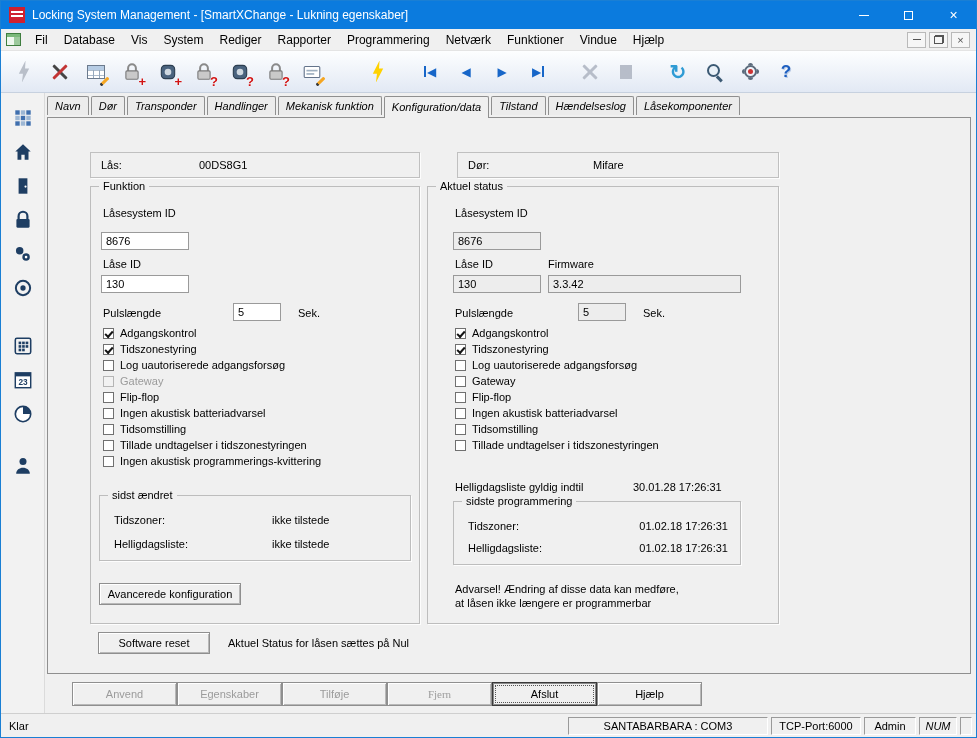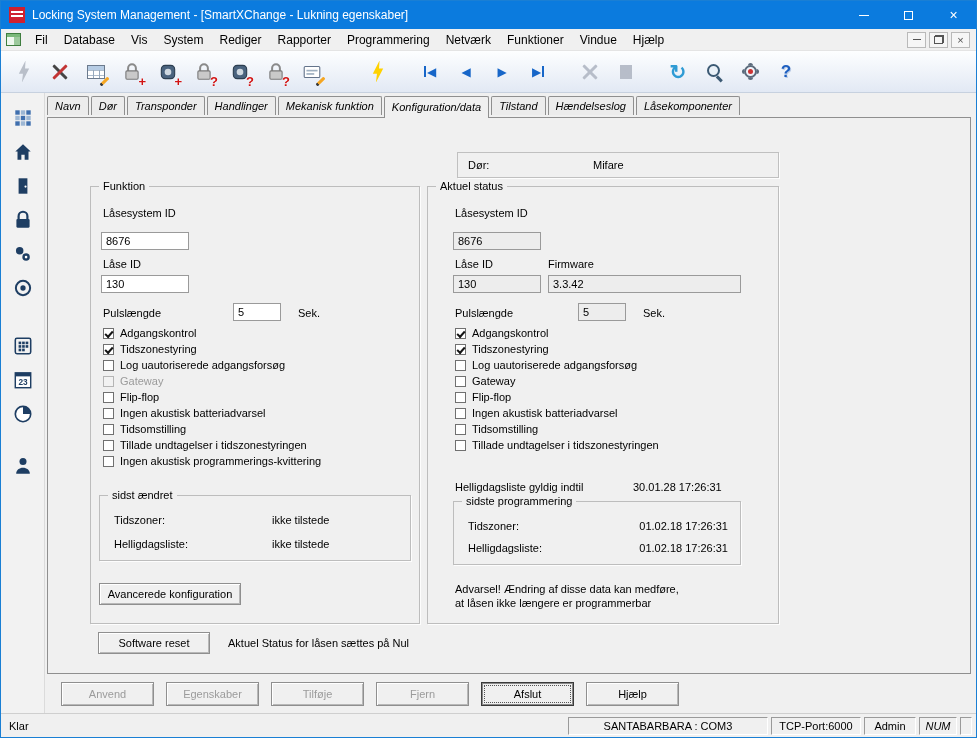--- a/index.html
+++ b/index.html
@@ -83,21 +83,21 @@
   .cbcol{position:absolute;}
   .cbrow{display:flex;align-items:center;height:16px;}
   .cbrow .box{width:11px;height:11px;border:1px solid #707070;background:#fff;margin-right:6px;position:relative;flex:none;}
   .cbrow.checked .box::after{content:"";position:absolute;left:1px;top:2px;width:6px;height:3px;border-left:2px solid #151515;border-bottom:2px solid #151515;transform:rotate(-48deg);}
   .cbrow.disabled{color:#9b9b9b;}
   .cbrow.disabled .box{border-color:#b5b5b5;background:#f2f2f2;}
   .cbl{white-space:nowrap;}
 
   
   .btn{position:absolute;height:22px;background:#f0f0f0;border:1px solid #8f8f8f;box-shadow:inset 1px 1px 0 #ffffff,inset -1px -1px 0 #b8b8b8;font-family:inherit;font-size:11px;text-align:center;color:#000;}
-  .bigbtn{height:24px;width:93px;}
+  .bigbtn{height:24px;width:105px;margin-left:11px;}
   .btn.disabled{color:#9b9b9b;}
   .btn.focused{border:1px solid #3a3a3a;outline:1px dotted #555;outline-offset:-4px;box-shadow:inset 0 0 0 1px #8a8a8a;}
 
   .valr{position:absolute;right:12px;white-space:nowrap;}
 
   
   .statusbar{position:absolute;left:0;right:0;bottom:0;height:24px;background:#f0f0f0;border-top:1px solid #cfcfcf;display:flex;align-items:center;}
   .sb-ready{padding-left:8px;flex:1;}
   .sb-seg{height:18px;line-height:16px;border:1px solid;border-color:#9a9a9a #ffffff #ffffff #9a9a9a;margin-right:3px;text-align:center;overflow:hidden;white-space:nowrap;}
 </style>
@@ -378,20 +378,24 @@
     <span class="tab">Handlinger</span>
     <span class="tab">Mekanisk funktion</span>
     <span class="tab active">Konfiguration/data</span>
     <span class="tab">Tilstand</span>
     <span class="tab">Hændelseslog</span>
     <span class="tab">Låsekomponenter</span>
   </div>
 
   <div class="tabpage">
 
+    <div class="idbox" style="left:42px;top:34px;width:330px;">
+      <span class="idlbl">Lås:</span>
+      <span class="idval" style="left:108px;">00DS8G1</span>
+    </div>
     <div class="idbox" style="left:409px;top:34px;width:322px;">
       <span class="idlbl">Dør:</span>
       <span class="idval" style="left:135px;">Mifare</span>
     </div>
 
     <div class="group" style="left:42px;top:68px;width:330px;height:438px;">
       <span class="gtitle">Funktion</span>
 
       <span class="lbl" style="left:12px;top:20px;">Låsesystem ID</span>
       <input class="field" style="left: 10px; top: 45px; width: 88px;" value="8676">
@@ -518,21 +522,21 @@
       <span class="lbl" style="left:27px;top:410px;">at låsen ikke længere er programmerbar</span>
     </div>
 
     <button class="btn" style="left:50px;top:514px;width:112px;">Software reset</button>
     <span class="lbl" style="left:180px;top:519px;">Aktuel Status for låsen sættes på Nul</span>
   </div>
 
   <button class="btn bigbtn disabled" style="left:60px;top:681px;">Anvend</button>
   <button class="btn bigbtn disabled" style="left:165px;top:681px;">Egenskaber</button>
   <button class="btn bigbtn disabled" style="left:270px;top:681px;">Tilføje</button>
-  <button class="btn bigbtn disabled" style="left:375px;top:681px;">Fjern</button>
+  <button class="btn bigbtn disabled" style="left:375px;top:681px;font-family:Liberation Serif, serif;">Fjern</button>
   <button class="btn bigbtn focused" style="left:480px;top:681px;">Afslut</button>
   <button class="btn bigbtn" style="left:585px;top:681px;">Hjælp</button>
 
   <div class="statusbar">
     <span class="sb-ready">Klar</span>
     <span class="sb-seg" style="width:200px;">SANTABARBARA : COM3</span>
     <span class="sb-seg" style="width:90px;">TCP-Port:6000</span>
     <span class="sb-seg" style="width:52px;">Admin</span>
     <span class="sb-seg" style="width:38px;font-style:italic;">NUM</span>
     <span class="sb-seg" style="width:12px;margin-right:4px;"></span>

